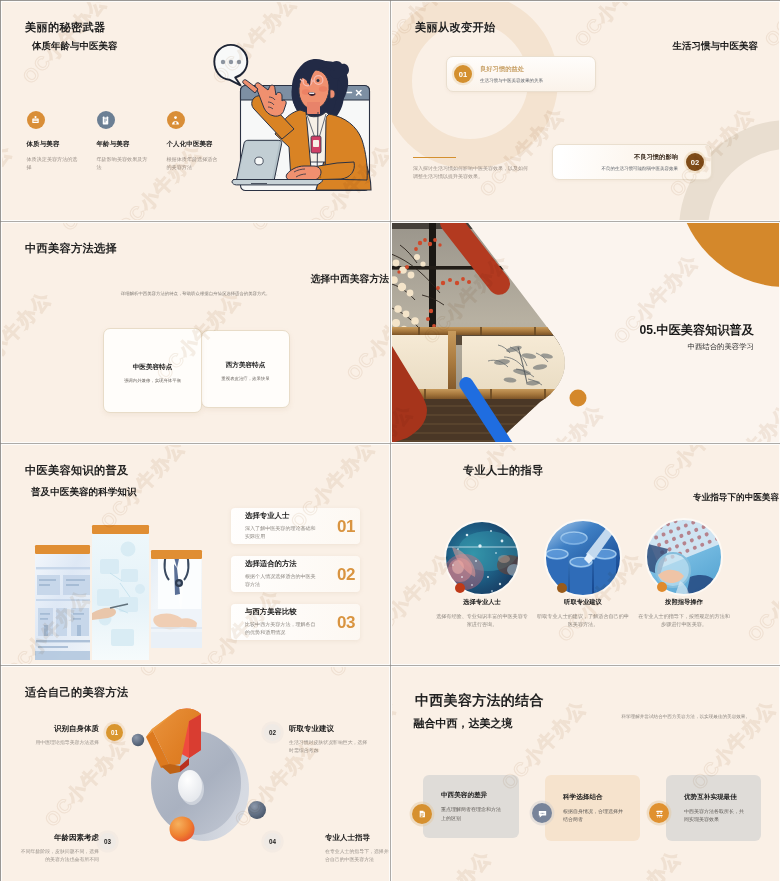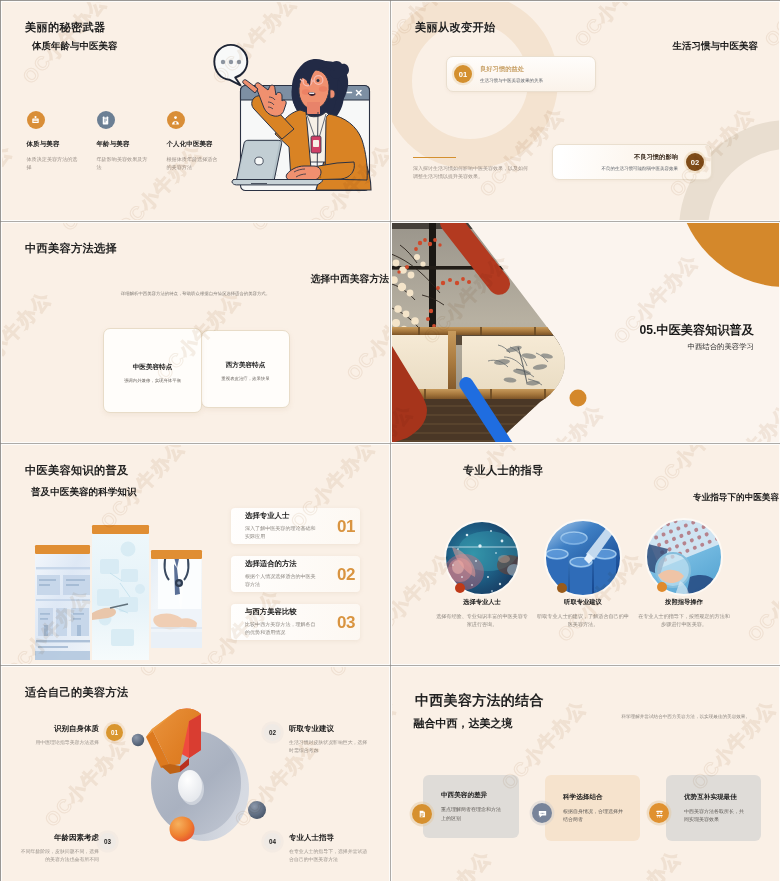--- a/index.html
+++ b/index.html
@@ -99,21 +99,21 @@
   #s7 .s7-nt{font-size:7.5px;font-weight:700;color:#1b1b1b;}
   #s7 .s7-nd{font-size:4.9px;color:#98918a;line-height:1.6;margin-top:5px;}
   #s7 .s7-badge{width:17px;height:17px;border-radius:50%;flex:none;display:flex;
      align-items:center;justify-content:center;font-size:6.3px;font-weight:700;}
   #s7 .s7-badge-or{background:#d9962f;color:#fff;box-shadow:0 0 0 2.6px rgba(233,203,163,.36);margin-left:7px;}
   #s7 .s7-badge-gr{background:#efeae5;color:#1b1b1b;box-shadow:0 0 0 2.6px rgba(237,230,223,.5);}
   #s7 .s7-n1{left:17px;top:57px;}
   #s7 .s7-n2{left:262px;top:57px;}
   #s7 .s7-n2 .s7-badge{margin-right:8px;}
   #s7 .s7-n3{left:17px;top:166px;}
-  #s7 .s7-n4{left:262px;top:166px;}
+  #s7 .s7-n4{left:262px;top:166px;gap:36px;}
   #s7 .s7-n4 .s7-badge{margin-right:8px;}
   
   #s8 .s8-title{left:23px;top:4px;font-size:14px;margin-top:21px;}
   #s8 .s8-head{left:21.5px;top:49px;font-size:11px;font-family:Liberation Mono, monospace;}
   #s8 .s8-note{position:absolute;left:228px;top:46px;width:130px;font-size:4.6px;
      color:#8d8780;line-height:1.65;text-align:right;z-index:20;}
   #s8 .s8-card{position:absolute;border-radius:6px;z-index:18;display:flex;align-items:center;}
   #s8 .s8-c1{left:31px;top:108px;width:96px;height:63px;background:#dfdcd8;}
   #s8 .s8-c2{left:153px;top:108px;width:95px;height:66px;background:#f6e3cd;}
   #s8 .s8-c3{left:274px;top:108px;width:95px;height:66px;background:#dfdcd8;}

